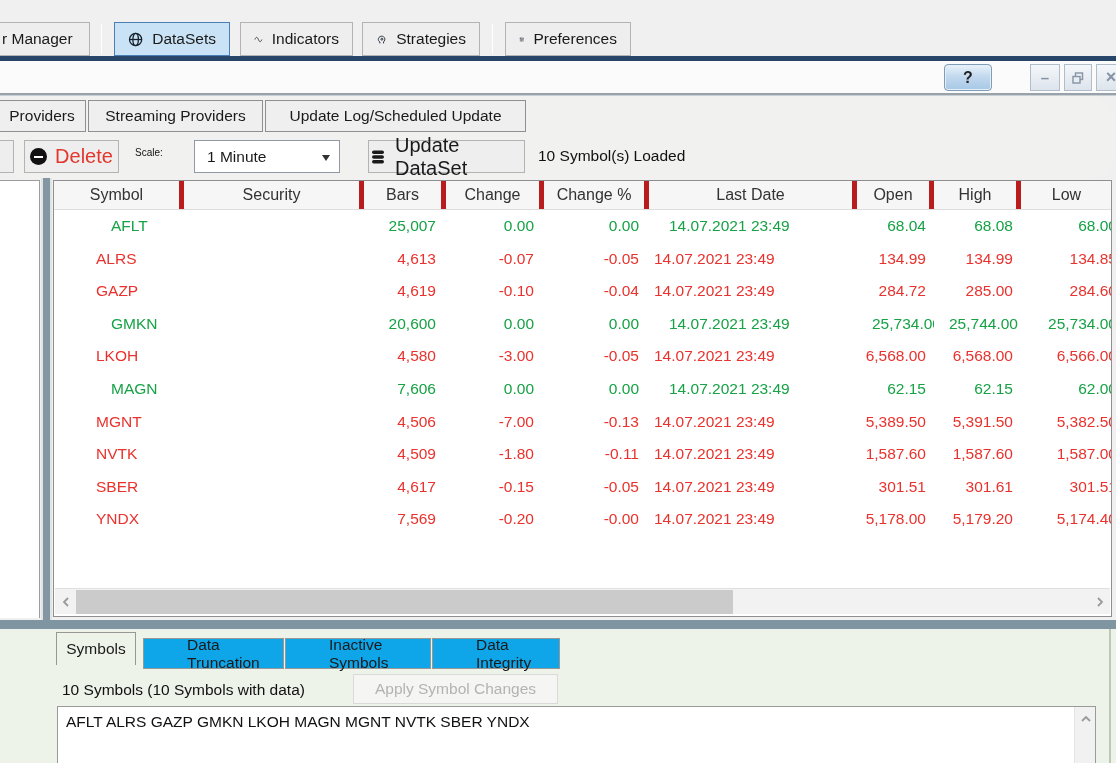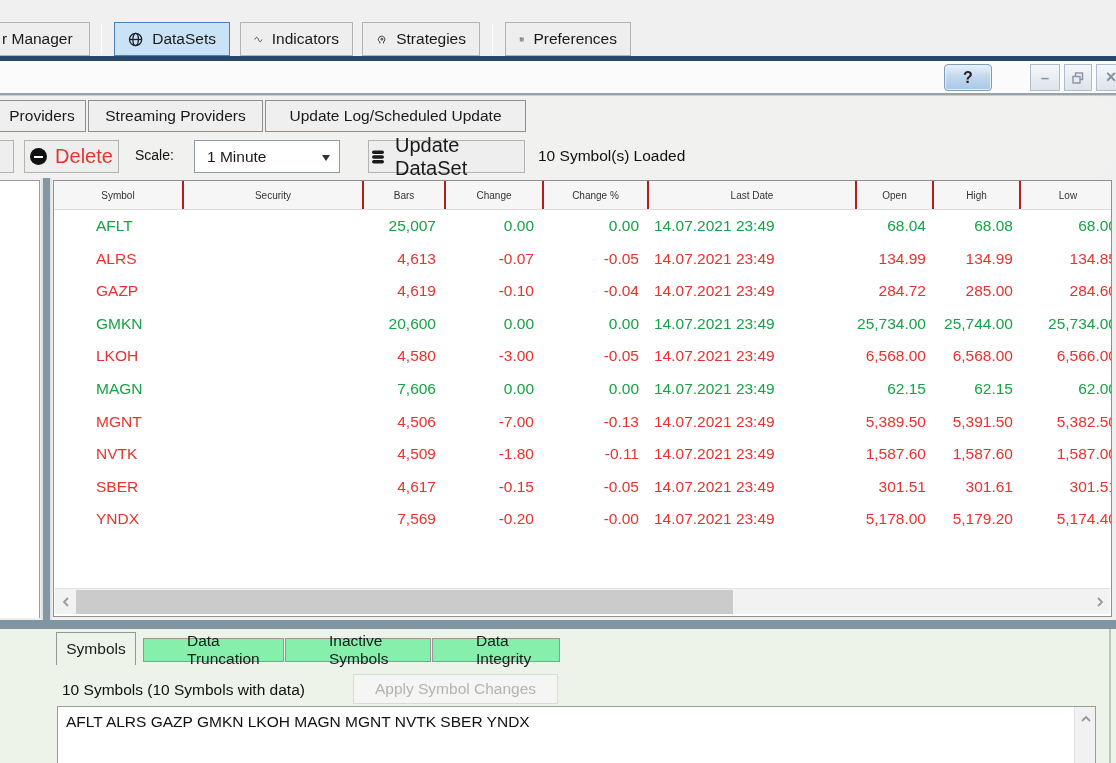--- a/index.html
+++ b/index.html
@@ -53,65 +53,65 @@
   }
   .ds-toolbar { position:absolute; top:42px; left:0; width:1116px; height:38px; }
   .small-btn {
     position:absolute; top:2px; height:33px;
     display:flex; align-items:center; justify-content:center; gap:8px;
     background:#eeeeee; border:1px solid #b3b3b3; font-size:20px;
   }
   .delete-label { color:#e3362c; }
   .minus-circle { width:17px; height:17px; border-radius:50%; background:#111; position:relative; flex:none; }
   .minus-circle::after { content:""; position:absolute; left:4px; top:7.5px; width:9px; height:2.5px; background:#fff; }
-  .field-label { position:absolute; font-size:14px; color:#111; top:9px; }
+  .field-label { position:absolute; font-size:10px; color:#111; top:9px; }
   .combo {
     position:absolute; left:194px; top:2px; width:146px; height:33px;
     background:#fff; border:1px solid #919aa4;
     display:flex; align-items:center; font-size:15.5px; padding-left:12px;
   }
   .combo .caret { position:absolute; right:9px; top:14px; width:0; height:0;
     border-left:4.5px solid transparent; border-right:4.5px solid transparent; border-top:6px solid #333; }
   .status-text { position:absolute; left:538px; top:9px; font-size:15.5px; color:#111; }
   .db-icon svg { width:18px; height:18px; }
 
   
   .left-panel { position:absolute; left:0; top:180px; width:40px; height:438px; background:#fff; border-top:1px solid #9c9c9c; border-right:1px solid #9c9c9c; }
   .v-splitter { position:absolute; left:41px; top:178px; width:11px; height:442px; background:#8496a2; border-left:2px solid #dfe5e2; border-right:2px solid #dfe5e2; }
   .table-panel {
     position:absolute; left:53px; top:180px; width:1059px; height:437px;
     background:#fff; border:1px solid #8f8f8f; overflow:hidden;
   }
   .grid-row { display:grid; grid-template-columns:130px 180px 82px 98px 105px 208px 77px 87px 96px; }
   #grid-header { height:29px; background:#f6f6f6; border-bottom:1px solid #dedede; }
-  .hcell { display:flex; align-items:center; justify-content:center; font-size:10px; color:#333;
-    border-right:2px solid #b91c1c; white-space:nowrap; overflow:hidden; }
+  .hcell { display:flex; align-items:center; justify-content:center; font-size:16px; color:#333;
+    border-right:5px solid #b91c1c; white-space:nowrap; overflow:hidden; }
   .trow { height:32.6px; }
   .cell { line-height:32.6px; font-size:15.5px; white-space:nowrap; overflow:hidden; }
   .cell.c0 { padding-left:42px; }
   .cell.c2,.cell.c3,.cell.c4 { text-align:right; padding-right:10px; }
   .cell.c6,.cell.c7 { text-align:right; padding-right:8px; }
   .cell.c8 { text-align:right; padding-right:0; }
   .cell.c5 { padding-left:5px; }
-  .trow.pos .cell { color:#16a245; }
+  .trow.pos .cell { color:#16a245;margin-left:15px; }
   .trow.neg .cell { color:#e9322d; }
 
   .hscroll { position:absolute; left:1px; right:1px; bottom:2px; height:26px; background:#f2f2f2; border-top:1px solid #e0e0e0; }
   .hs-arrow { position:absolute; top:0; width:21px; height:26px; display:flex; align-items:center; justify-content:center; }
   .hs-thumb { position:absolute; left:21px; top:1px; width:657px; height:24px; background:#cbcbcb; }
 
   
   .h-divider { position:absolute; left:0; top:620px; width:1116px; height:9px; background:#7f95a1; }
   .bottom-pane { position:absolute; left:0; top:629px; width:1116px; height:134px; background:#edf3e9; }
   .bp-tab {
     position:absolute; display:flex; align-items:center; justify-content:center;
     font-size:15.5px; color:#1a1a1a; border:1px solid #979797;
   }
   .bp-tab.active { top:3px; height:33px; background:#edf3e9; border-bottom:none; z-index:2; }
-  .bp-tab.idle { top:9px; height:24px; background:#86efac;padding-left:43px; }
+  .bp-tab.idle { top:9px; height:31px; background:#0ea5e9;padding-left:43px; }
   .bp-summary { position:absolute; left:62px; top:52px; font-size:15.5px; color:#111; }
   .apply-btn {
     position:absolute; left:353px; top:45px; width:205px; height:30px;
     background:#f5f5f3; border:1px solid #dadada; color:#b3b3b3;
     font-size:15.5px; display:flex; align-items:center; justify-content:center;
   }
   .symbols-box {
     position:absolute; left:57px; top:77px; width:1039px; height:80px;
     background:#fff; border:1px solid #9a9a9a; overflow:hidden;
   }

